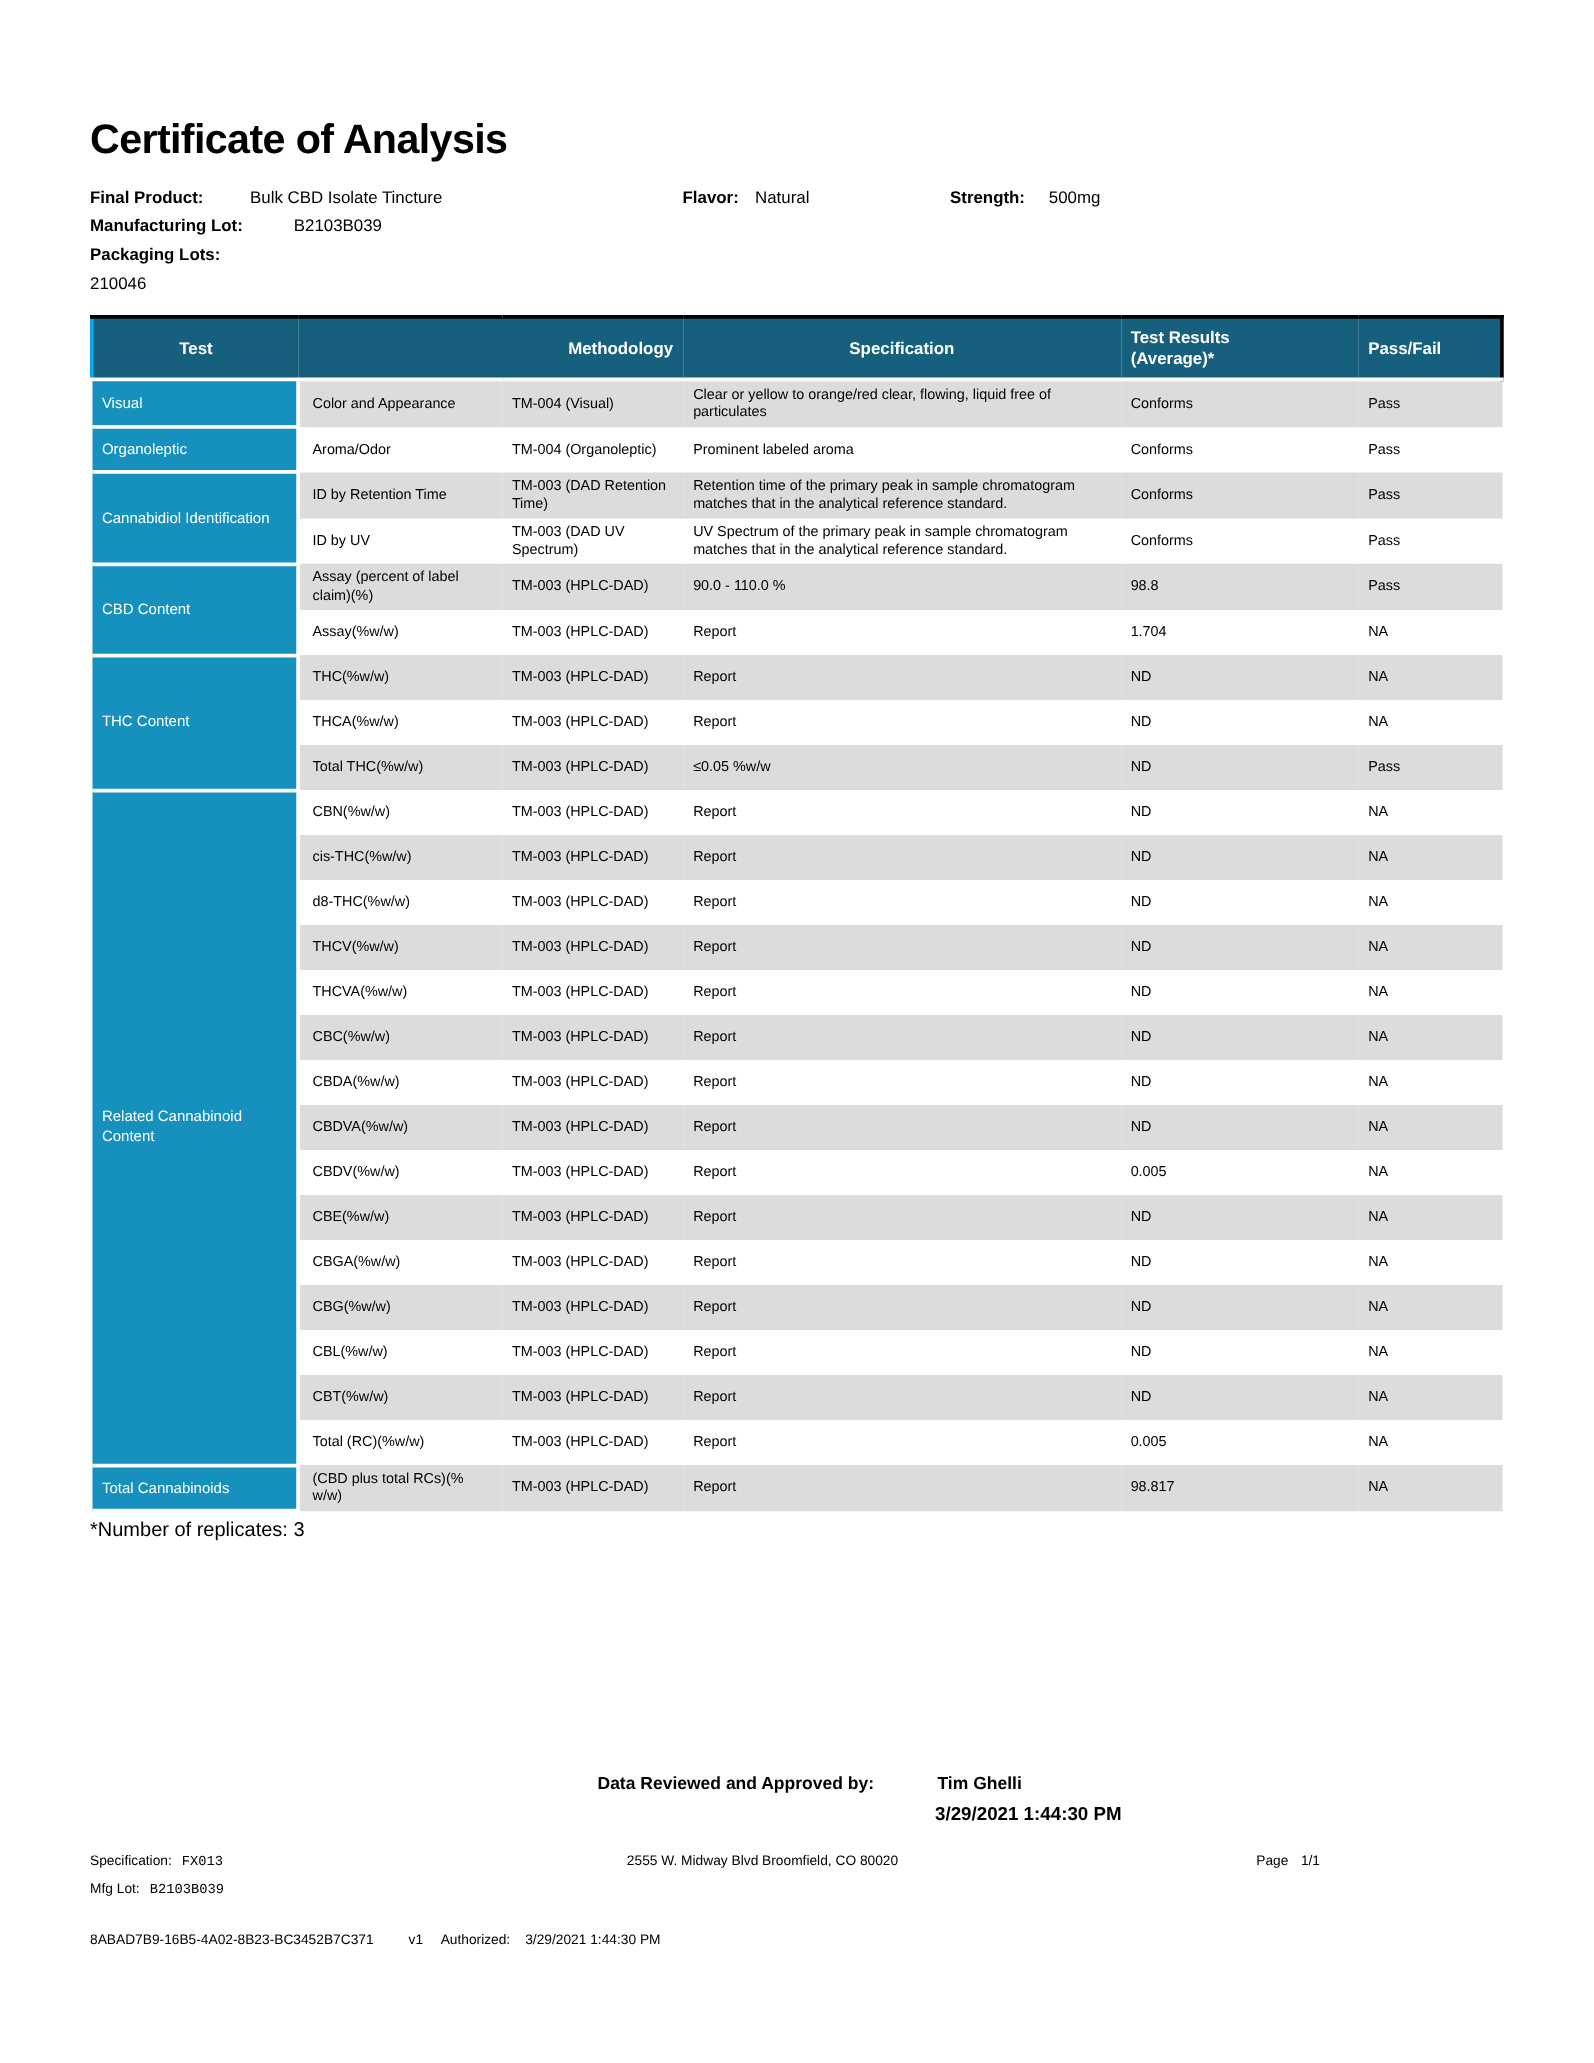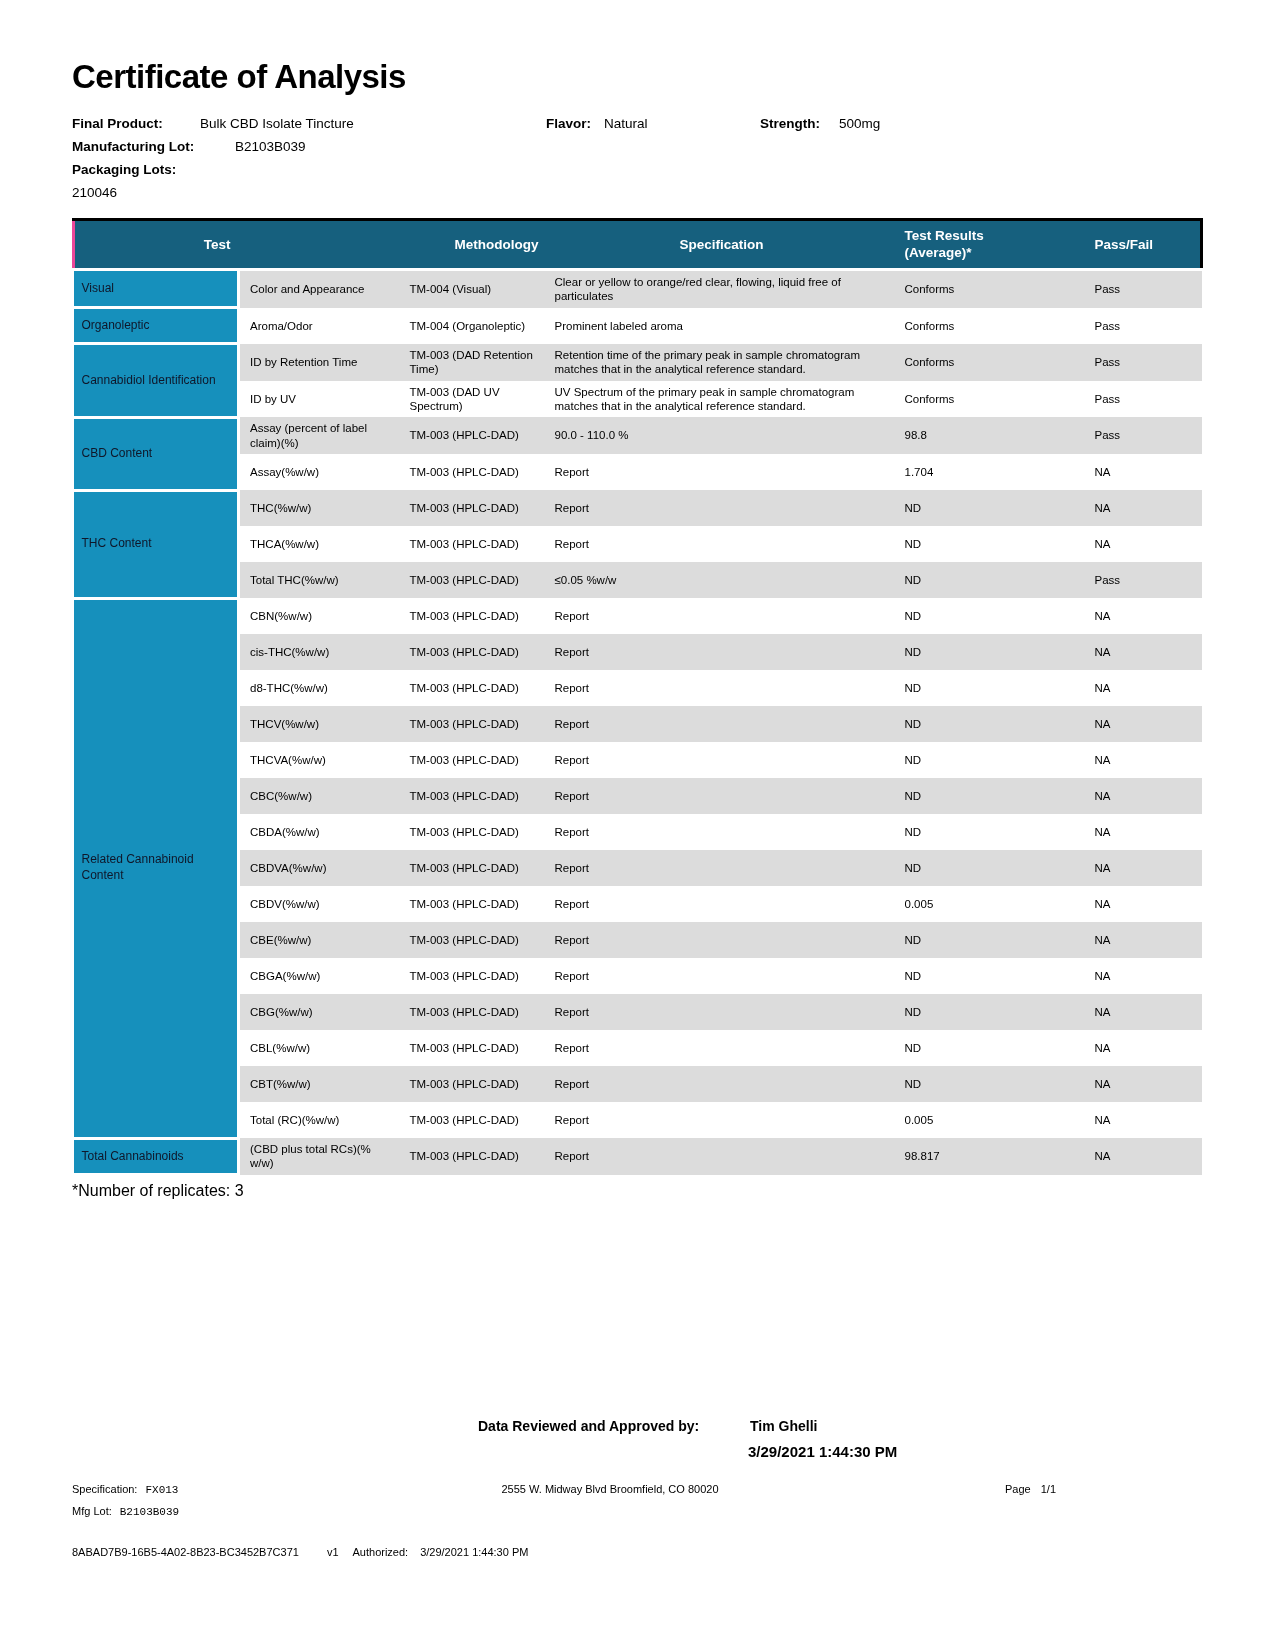--- a/index.html
+++ b/index.html
@@ -1,18 +1,18 @@
 <!DOCTYPE html>
 <html><head>
 <meta charset="utf-8">
 <style>
   html,body { margin:0; padding:0; background:#fff; }
   body { font-family:"Liberation Sans", sans-serif; color:#000; }
   .page { position:relative; width:1275px; height:1650px; background:#fff; overflow:hidden; }
-  .content { padding:58px 75px 0 72px; }
+  .content { padding:92px 75px 0 72px; }
 
   .title { font-size:33px; font-weight:bold; letter-spacing:-0.5px; margin:0 0 20px 0; }
 
   .meta-block { position:relative; }
   .meta-line { position:relative; height:23px; font-size:13.5px; }
   .meta-line span { position:absolute; top:0; white-space:nowrap; }
   .lbl { font-weight:bold; }
   .fp-label   { left:0; }
   .fp-value   { left:128px; }
   .fl-label   { left:474px; }
@@ -33,35 +33,35 @@
   .coa-table col.c-spec { width:350px; }
   .coa-table col.c-res  { width:190px; }
   .coa-table col.c-pf   { width:115px; }
 
   .coa-table thead th {
     background:#16607E; color:#fff; font-size:13.5px; font-weight:bold;
     height:50px; vertical-align:middle; padding:0 8px;
     border-top:3px solid #000; border-bottom:3px solid #fff;
     box-sizing:border-box;
   }
-  th.th-test     { text-align:right; padding-left:14px; border-left:3px solid #ec4899; }
+  th.th-test     { text-align:center; padding-left:14px; border-left:3px solid #0ea5e9; }
   th.th-meth     { text-align:right; }
   th.th-spec     { text-align:center; }
   th.th-results  { text-align:left; white-space:pre-line; line-height:1.25; }
   th.th-passfail { text-align:left; border-right:3px solid #000; }
 
   .coa-table tbody td {
     font-size:11.5px; vertical-align:middle; text-align:left;
     padding:4px 8px; height:36px; box-sizing:border-box; line-height:1.25;
   }
   tr.shaded td { background:#DCDCDC; }
   tr.plain  td { background:#fff; }
   .coa-table tbody td.cell-test { padding-left:10px; }
   .coa-table tbody td.cat-cell {
-    background:#1690BC; color:#0f172a; font-size:12px;
+    background:#1690BC; color:#ffffff; font-size:12px;
     border-bottom:3px solid #fff; border-right:3px solid #fff;
     padding-left:8px; line-height:1.3;
   }
 
   .footnote { font-size:16px; margin-top:6px; }
 
   .approval-label { position:absolute; left:478px; top:1418px; font-size:14px; font-weight:bold; }
   .approver       { position:absolute; left:750px; top:1418px; font-size:14px; font-weight:bold; }
   .approval-date  { position:absolute; left:748px; top:1443px; font-size:15px; font-weight:bold; }
 

